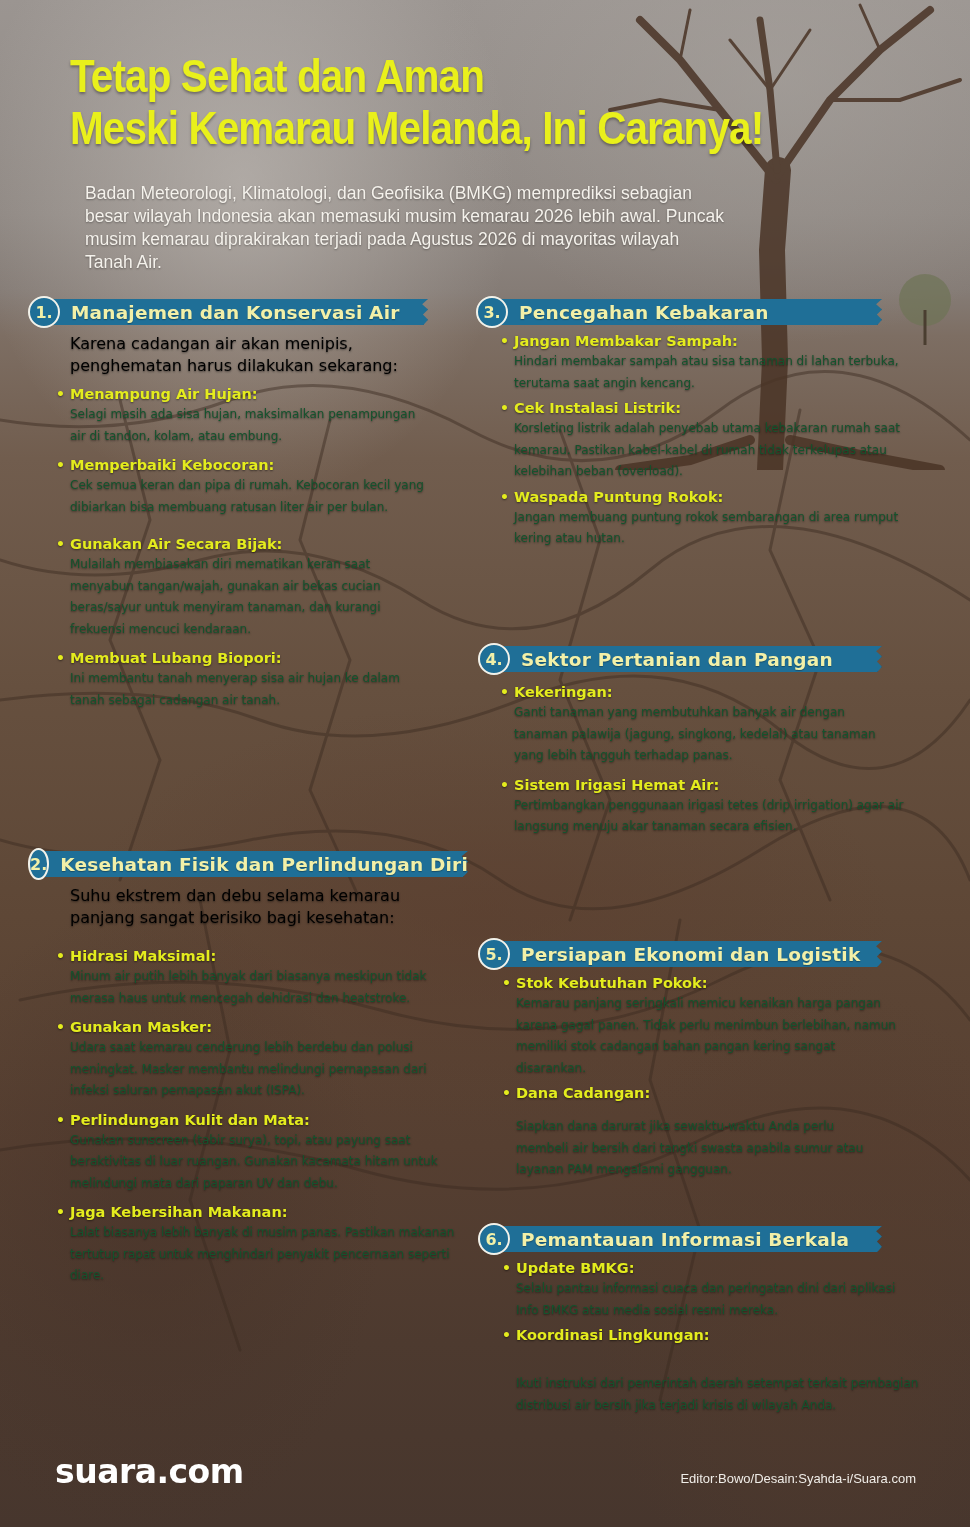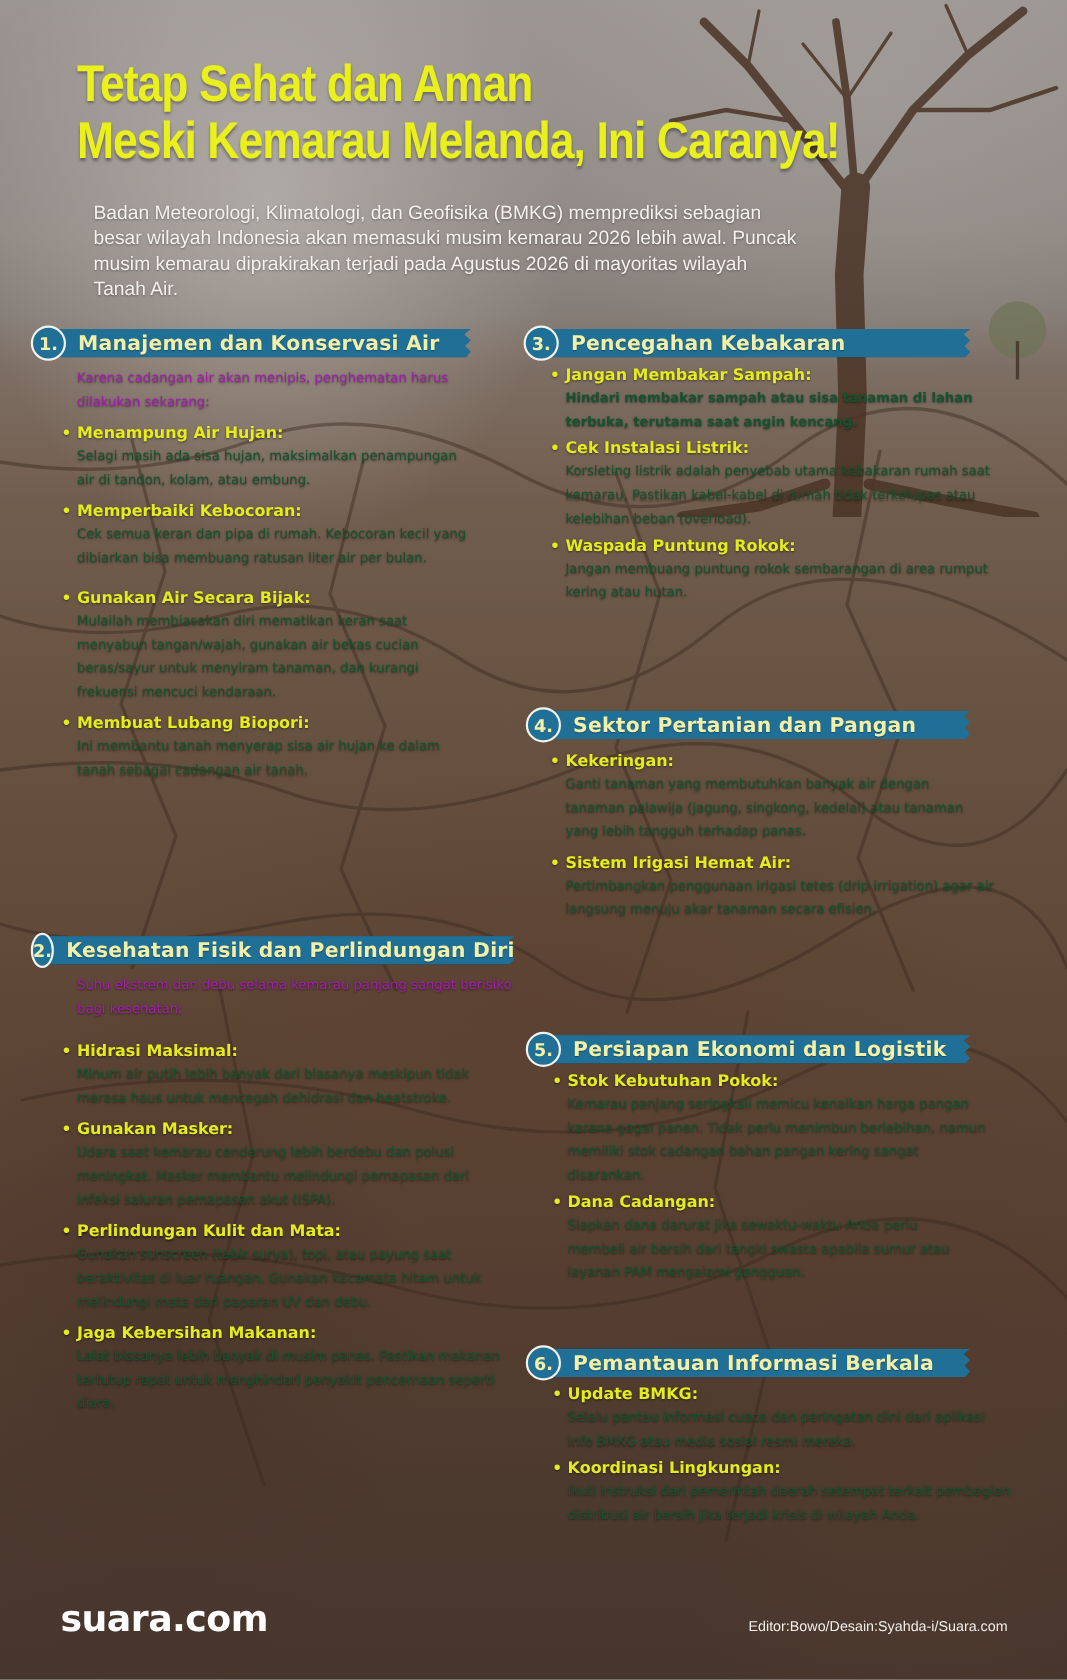--- a/index.html
+++ b/index.html
@@ -58,21 +58,21 @@
   }
   .banner-title {
     position: relative; z-index: 2;
     margin-left: 11px;
     color: #f2f0a8; font-weight: 700; font-size: 18.5px;
     letter-spacing: 0.2px; white-space: nowrap;
     text-shadow: 0 1px 1px rgba(0,0,0,0.3);
   }
   .lead {
     margin-left: 44px; margin-top: 6px;
-    font-size: 12px; line-height: 21.5px; color: #a21caf;
+    font-size: 16px; line-height: 21.5px; color: #000000;
     text-shadow: 0 1px 2px rgba(0,0,0,0.5);
   }
   .item { margin-top: 8px; }
   .item-head {
     display: flex; align-items: center;
     margin-left: 30px;
     color: #e4ec1e; font-weight: 700; font-size: 14.5px; line-height: 20px;
     text-shadow: 0 1px 2px rgba(0,0,0,0.5);
   }
   .bullet { width: 14px; font-size: 14px; color: #e4ec1e; }
@@ -219,21 +219,21 @@
     <div class="banner">
       <div class="banner-bar"></div>
       <div class="num">3.</div>
       <div class="banner-title">Pencegahan Kebakaran</div>
     </div>
     <div class="item" style="margin-top:4px;">
       <div class="item-head" style="margin-left:26px;">
           <span class="bullet">•</span>
           <span>Jangan Membakar Sampah:</span>
         </div>
-      <p class="item-body" style="margin-left:40px; width:400px;font-weight:bold;">Hindari membakar sampah atau sisa tanaman di lahan terbuka, terutama saat angin kencang.</p>
+      <p class="item-body" style="margin-left:40px; width:400px;">Hindari membakar sampah atau sisa tanaman di lahan terbuka, terutama saat angin kencang.</p>
     </div>
     <div class="item" style="margin-top:4px;">
       <div class="item-head" style="margin-left:26px;">
           <span class="bullet">•</span>
           <span>Cek Instalasi Listrik:</span>
         </div>
       <p class="item-body" style="margin-left:40px; width:400px;">Korsleting listrik adalah penyebab utama kebakaran rumah saat kemarau. Pastikan kabel-kabel di rumah tidak terkelupas atau kelebihan beban (overload).</p>
     </div>
     <div class="item" style="margin-top:4px;">
       <div class="item-head" style="margin-left:26px;">
@@ -277,21 +277,21 @@
           <span class="bullet">•</span>
           <span>Stok Kebutuhan Pokok:</span>
         </div>
       <p class="item-body" style="margin-left:40px; width:380px;">Kemarau panjang seringkali memicu kenaikan harga pangan karena gagal panen. Tidak perlu menimbun berlebihan, namun memiliki stok cadangan bahan pangan kering sangat disarankan.</p>
     </div>
     <div class="item" style="margin-top:4px;">
       <div class="item-head" style="margin-left:26px;">
           <span class="bullet">•</span>
           <span>Dana Cadangan:</span>
         </div>
-      <p class="item-body" style="margin-left:40px; width:360px;">Siapkan dana darurat jika sewaktu-waktu Anda perlu membeli air bersih dari tangki swasta apabila sumur atau layanan PAM mengalami gangguan.</p>
+      <p class="item-body" style="margin-left:40px; width:360px;margin-top:13px;">Siapkan dana darurat jika sewaktu-waktu Anda perlu membeli air bersih dari tangki swasta apabila sumur atau layanan PAM mengalami gangguan.</p>
     </div>
   </div>
 
   <div class="section" style="left:476px; top:1224px; width:406px;">
     <div class="banner">
       <div class="banner-bar"></div>
       <div class="num">6.</div>
       <div class="banner-title">Pemantauan Informasi Berkala</div>
     </div>
     <div class="item" style="margin-top:4px;">
@@ -299,19 +299,19 @@
           <span class="bullet">•</span>
           <span>Update BMKG:</span>
         </div>
       <p class="item-body" style="margin-left:40px; width:400px;">Selalu pantau informasi cuaca dan peringatan dini dari aplikasi Info BMKG atau media sosial resmi mereka.</p>
     </div>
     <div class="item" style="margin-top:4px;">
       <div class="item-head" style="margin-left:26px;">
           <span class="bullet">•</span>
           <span>Koordinasi Lingkungan:</span>
         </div>
-      <p class="item-body" style="margin-left:40px; width:410px;">Ikuti instruksi dari pemerintah daerah setempat terkait pembagian distribusi air bersih jika terjadi krisis di wilayah Anda.</p>
+      <p class="item-body" style="margin-left:40px; width:410px;margin-top:28px;">Ikuti instruksi dari pemerintah daerah setempat terkait pembagian distribusi air bersih jika terjadi krisis di wilayah Anda.</p>
     </div>
   </div>
 
   <div class="logo">suara.com</div>
   <div class="credit">Editor:Bowo/Desain:Syahda-i/Suara.com</div>
 </div>
 
 </body></html>

